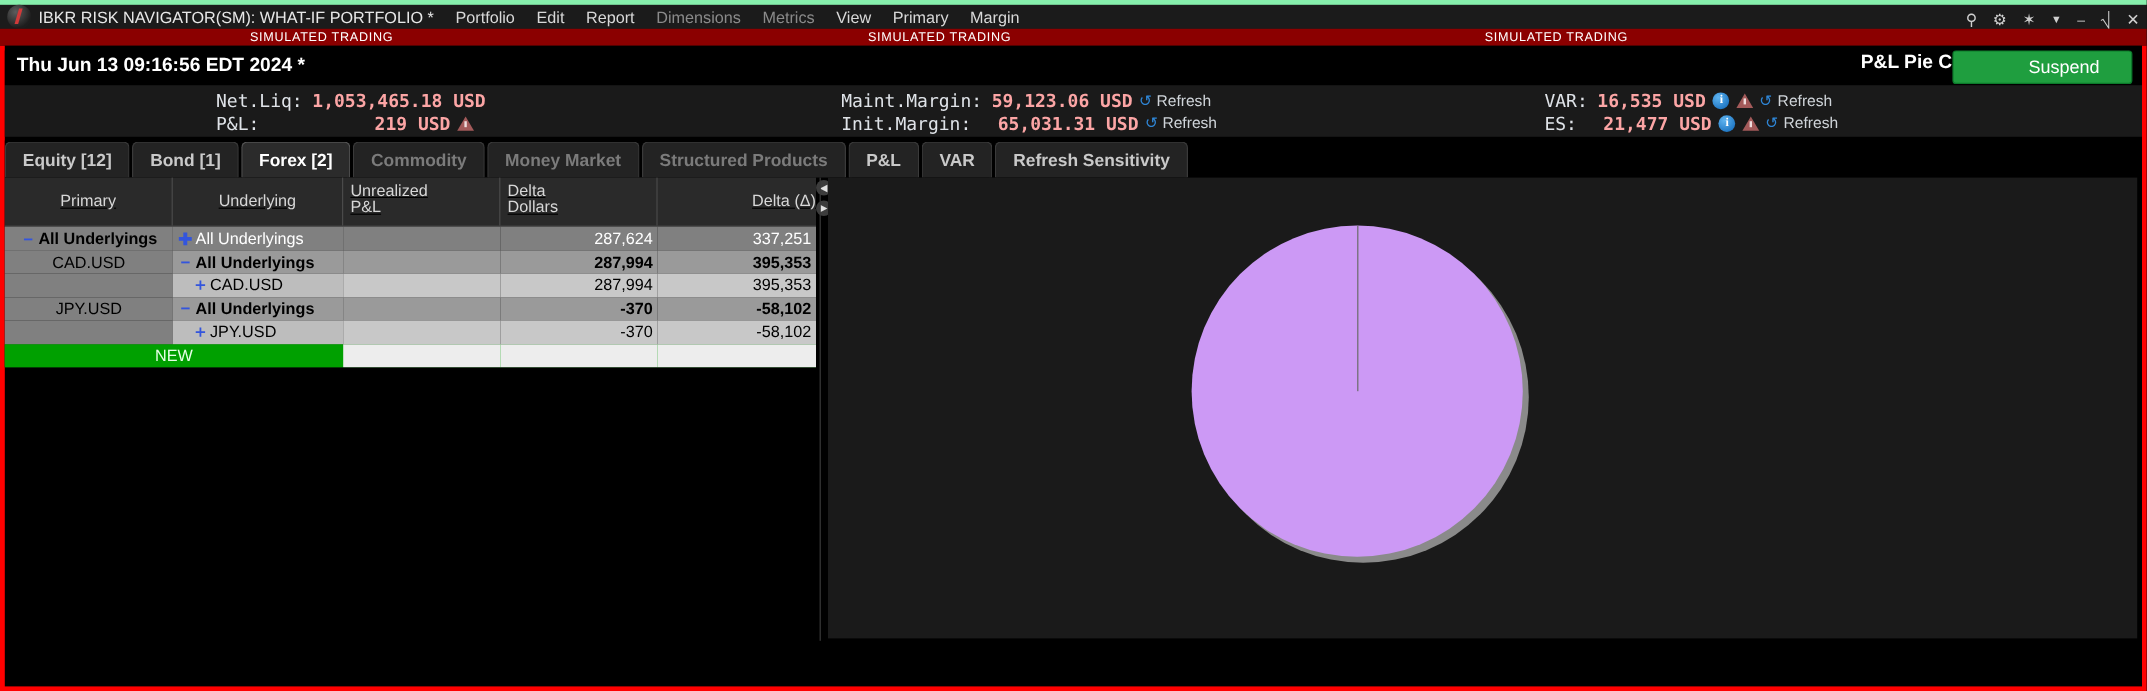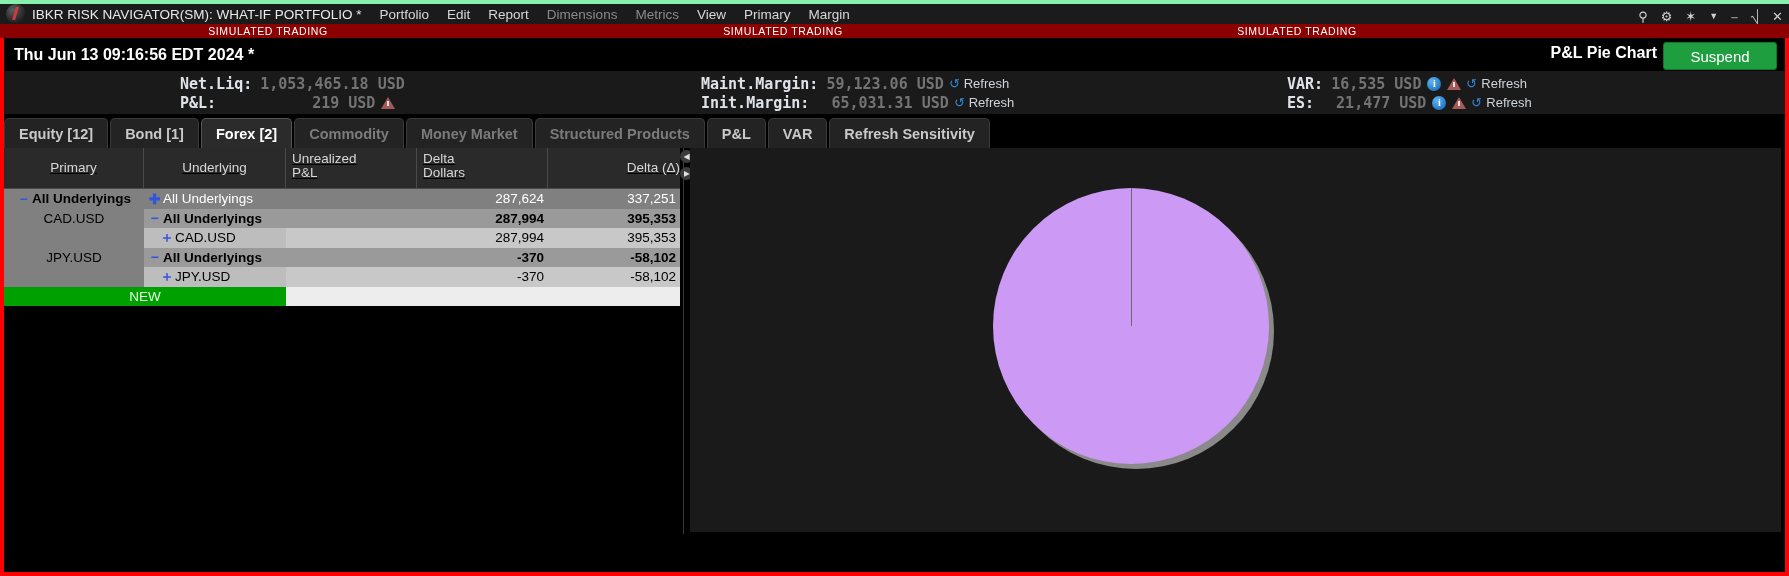--- a/index.html
+++ b/index.html
@@ -30,29 +30,29 @@
   .frame{position:absolute;left:0;top:38px;width:1789px;height:538px;
          border:4px solid #ff0000;box-sizing:border-box;background:#000;}
 
   
   .toprow{position:absolute;left:4px;top:38px;width:1781px;height:33px;background:#000;
           display:flex;align-items:center;}
   .datetime{color:#ffffff;font-size:16px;font-weight:bold;margin-left:10px;white-space:nowrap;}
   .pnl-pie-label{position:absolute;right:128px;top:6px;color:#ffffff;font-size:16px;font-weight:bold;}
   .suspend{position:absolute;right:8px;top:4px;width:112px;height:26px;background:#1f9e3f;
            border:1px solid #0c7a2b;border-radius:3px;color:#fff;font-size:15px;
-           display:flex;align-items:center;justify-content:center;cursor:pointer;}
+           display:flex;align-items:center;justify-content:center;cursor:pointer;padding-left:36px;}
 
   
   .summary{position:absolute;left:4px;top:71px;width:1781px;height:43px;background:#1a1a1a;
            color:#dfe3e8;font-size:15px;}
   .sgrp{position:absolute;top:3px;}
   .sline{display:flex;align-items:center;height:19px;white-space:nowrap;}
-  .slabel{font-weight:bold;color:#dfe3e8;}
-  .sval{font-weight:bold;color:#737373;}
+  .slabel{font-weight:normal;color:#dfe3e8;}
+  .sval{font-weight:bold;color:#fca5a5;}
   .mono{font-family:"DejaVu Sans Mono",monospace;}
   .refresh{color:#cfd4d9;font-size:13px;font-weight:normal;margin-left:4px;}
   .ricon{display:inline-block;color:#2f86d6;font-size:13px;margin-left:5px;transform:scaleX(-1);}
   .iicon{display:inline-block;width:14px;height:14px;border-radius:50%;
          background:radial-gradient(circle at 35% 30%,#5fb4f0,#0b63b5);color:#fff;font-size:10px;
          font-weight:bold;text-align:center;line-height:14px;margin-left:6px;font-family:"Liberation Serif",serif;}
   .warn{display:inline-block;margin-left:6px;width:0;height:0;border-left:7px solid transparent;
         border-right:7px solid transparent;border-bottom:12px solid #a35a5a;position:relative;}
   .warn:after{content:"";position:absolute;left:-1px;top:4px;width:2px;height:5px;background:#f0dede;}
 

